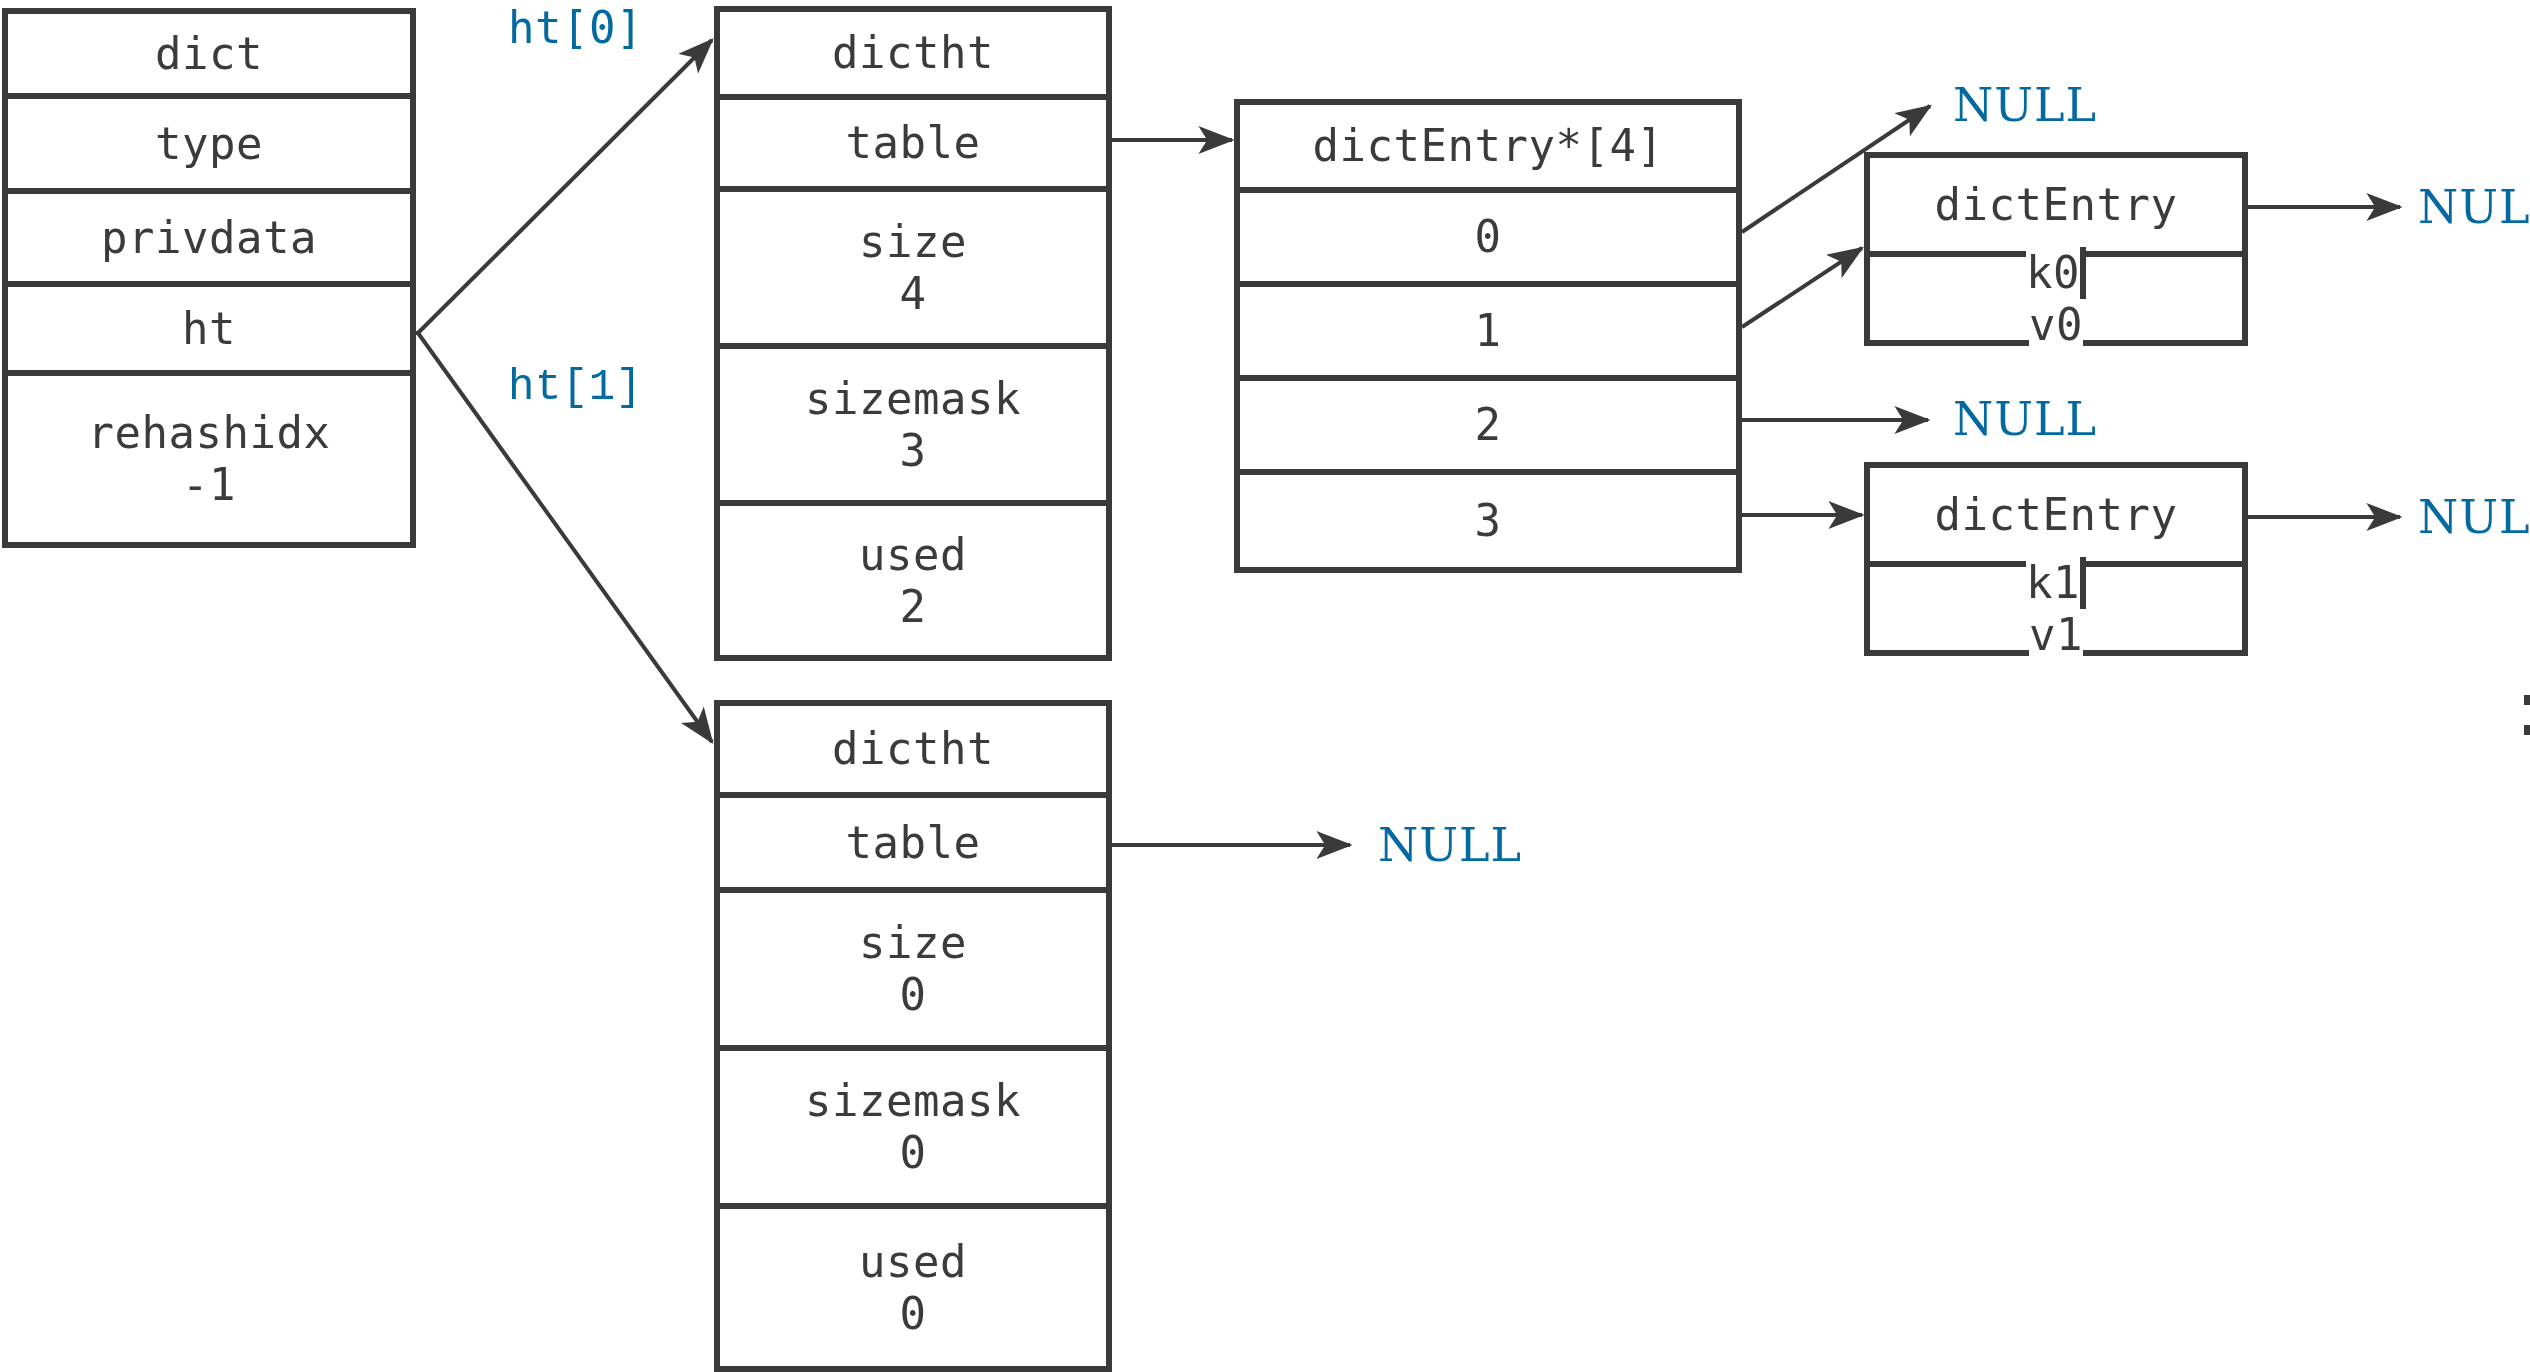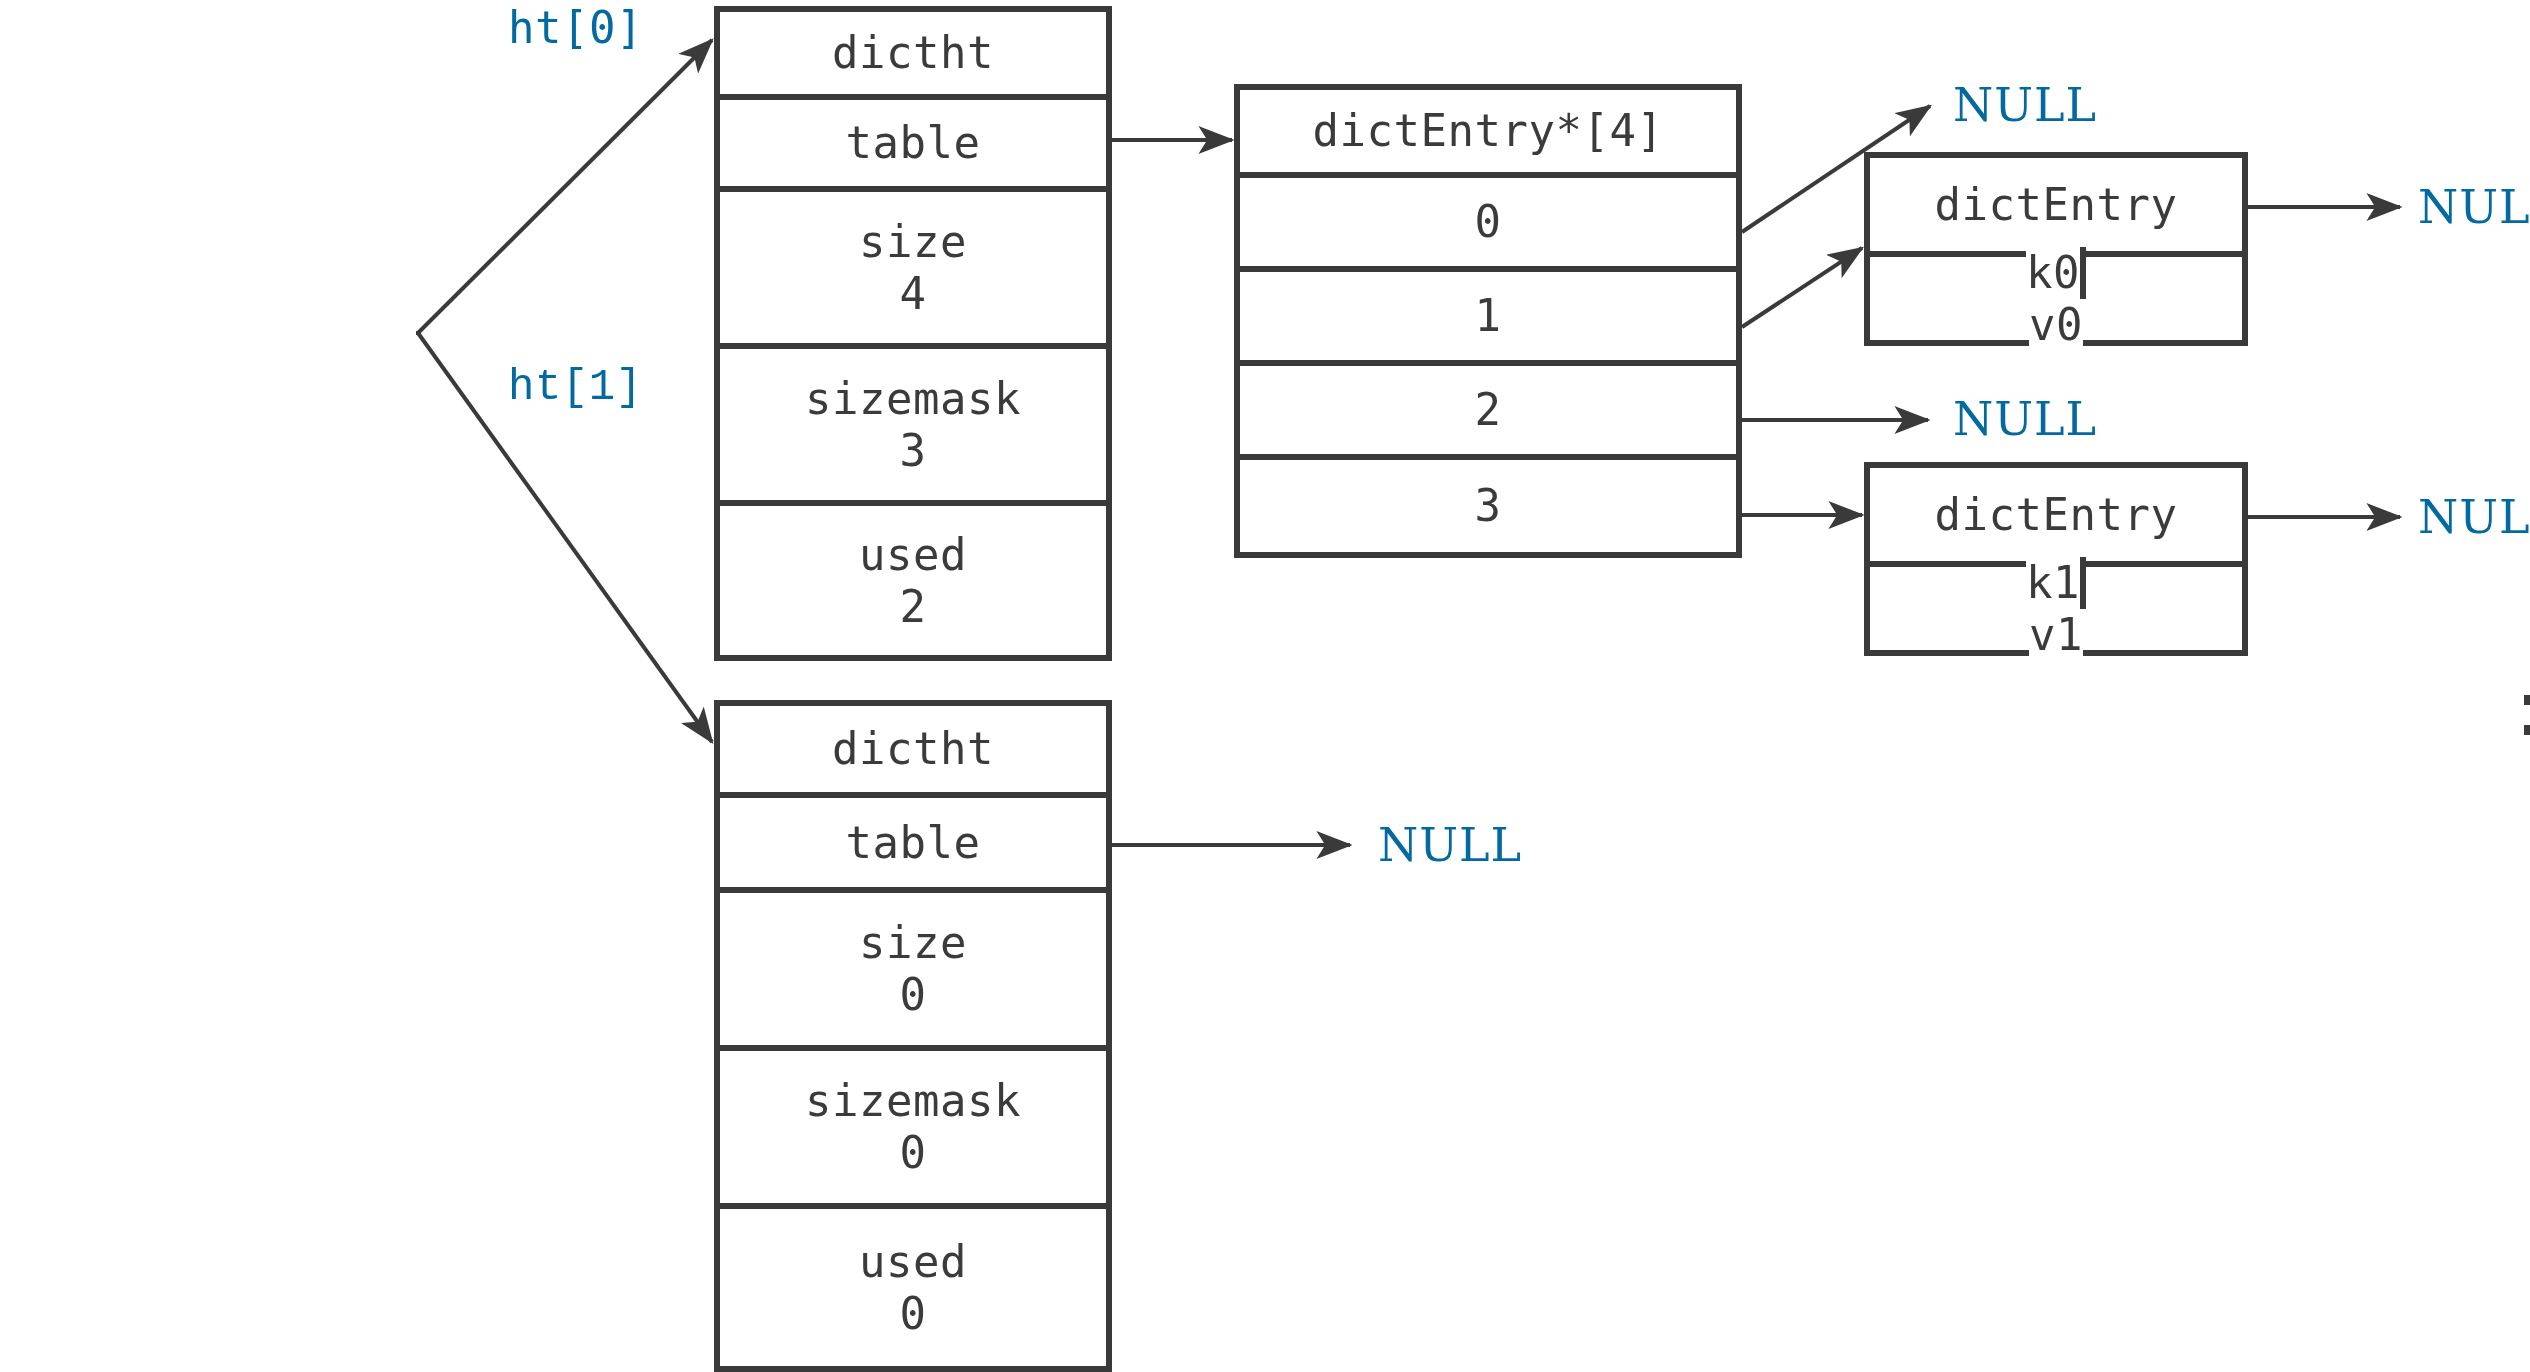--- a/index.html
+++ b/index.html
@@ -126,20 +126,38 @@
     <line x1="2248" y1="207" x2="2400" y2="207" stroke="#3a3a3a" stroke-width="4" marker-end="url(#arrowhead)"></line>
 
     <line x1="2248" y1="517" x2="2400" y2="517" stroke="#3a3a3a" stroke-width="4" marker-end="url(#arrowhead)"></line>
 
     <line x1="1112" y1="845" x2="1350" y2="845" stroke="#3a3a3a" stroke-width="4" marker-end="url(#arrowhead)"></line>
 
     <line x1="2524" y1="700" x2="2530" y2="700" stroke="#3a3a3a" stroke-width="10"></line>
     <line x1="2524" y1="730" x2="2530" y2="730" stroke="#3a3a3a" stroke-width="10"></line>
   </svg>
 
+  <div class="box" style="left:2px; top:8px; width:414px; height:540px;">
+    <div class="row" style="height:86px;">
+      <span>dict</span>
+    </div>
+    <div class="row" style="height:96px;">
+      <span>type</span>
+    </div>
+    <div class="row" style="height:94px;">
+      <span>privdata</span>
+    </div>
+    <div class="row" style="height:90px;">
+      <span>ht</span>
+    </div>
+    <div class="row" style="height:168px;">
+      <span>rehashidx</span>
+      <span class="fval">-1</span>
+    </div>
+  </div>
 
   <div class="label" style="left:508px; top:6px;">ht[0]</div>
   <div class="label" style="left:508px; top:365px;font-family:Liberation Mono, monospace;">ht[1]</div>
 
   <div class="box" style="left:714px; top:6px; width:398px; height:655px;">
     <div class="row" style="height:88px;">
       <span>dictht</span>
     </div>
     <div class="row" style="height:92px;">
       <span>table</span>
@@ -151,21 +169,21 @@
     <div class="row" style="height:157px;">
       <span>sizemask</span>
       <span class="fval">3</span>
     </div>
     <div class="row" style="height:149px;">
       <span>used</span>
       <span class="fval">2</span>
     </div>
   </div>
 
-  <div class="box" style="left:1234px; top:84px; width:508px; height:474px;">
+  <div class="box" style="left:1234px; top:99px; width:508px; height:474px;">
     <div class="row" style="height:88px;">
       <span>dictEntry*[4]</span>
     </div>
     <div class="row" style="height:94px;">
       <span>0</span>
     </div>
     <div class="row" style="height:94px;">
       <span>1</span>
     </div>
     <div class="row" style="height:94px;">

